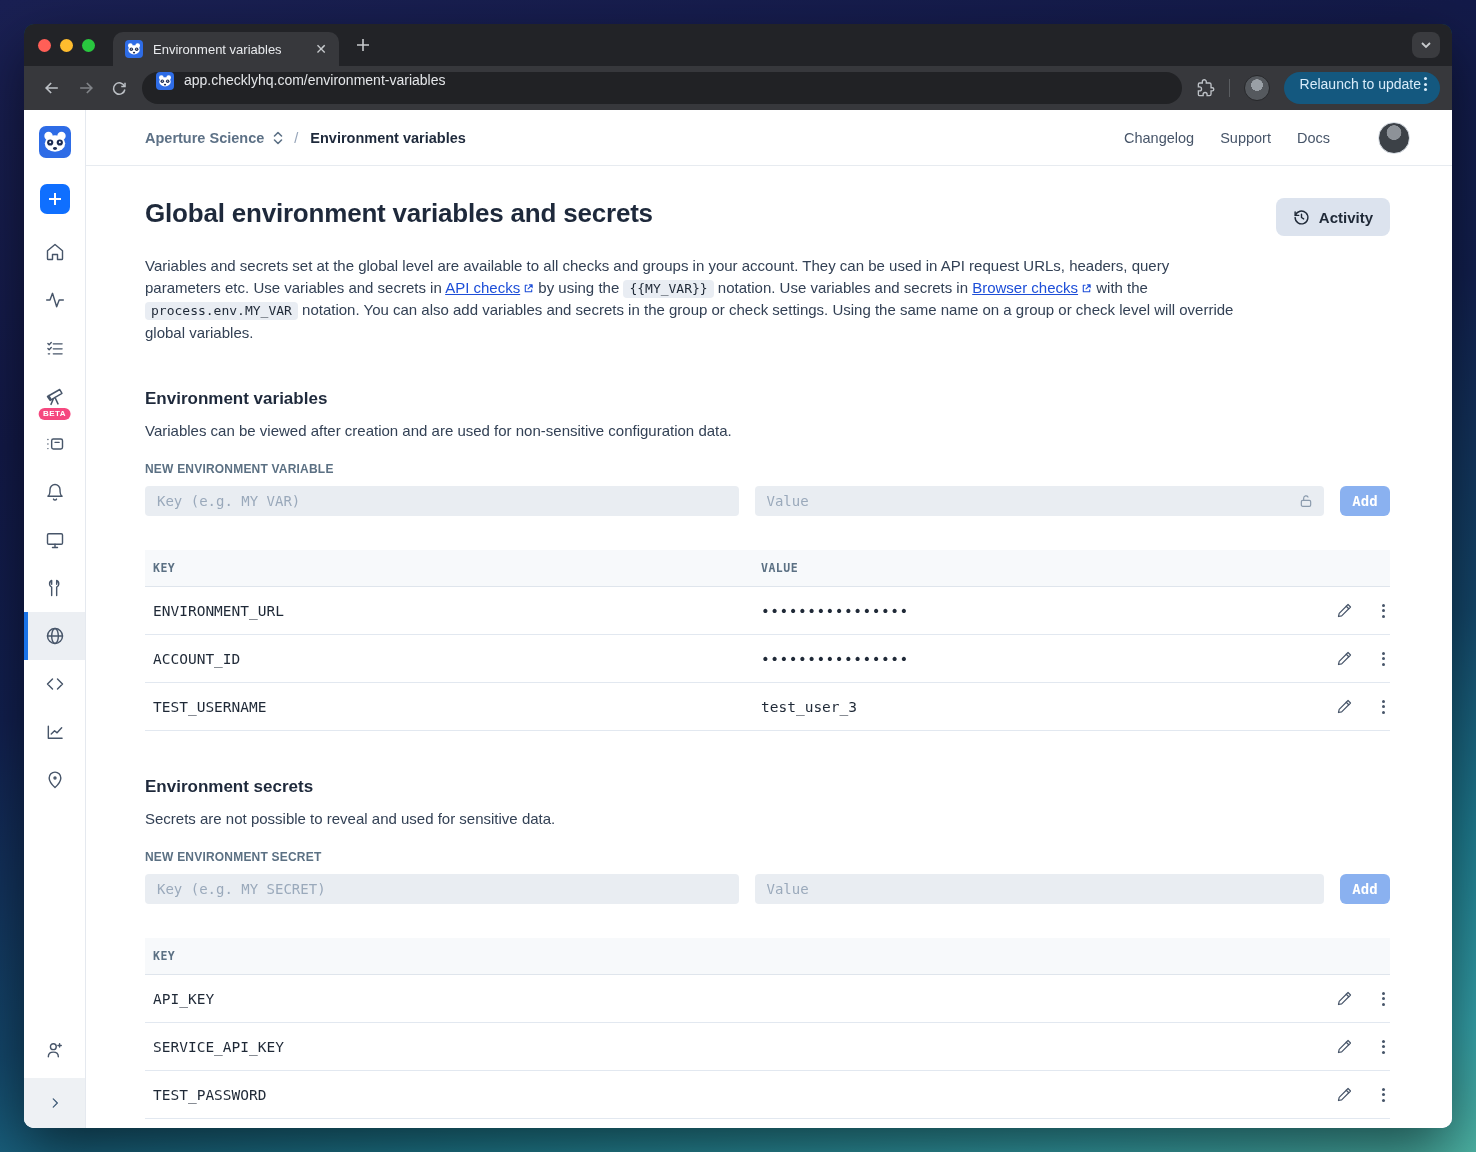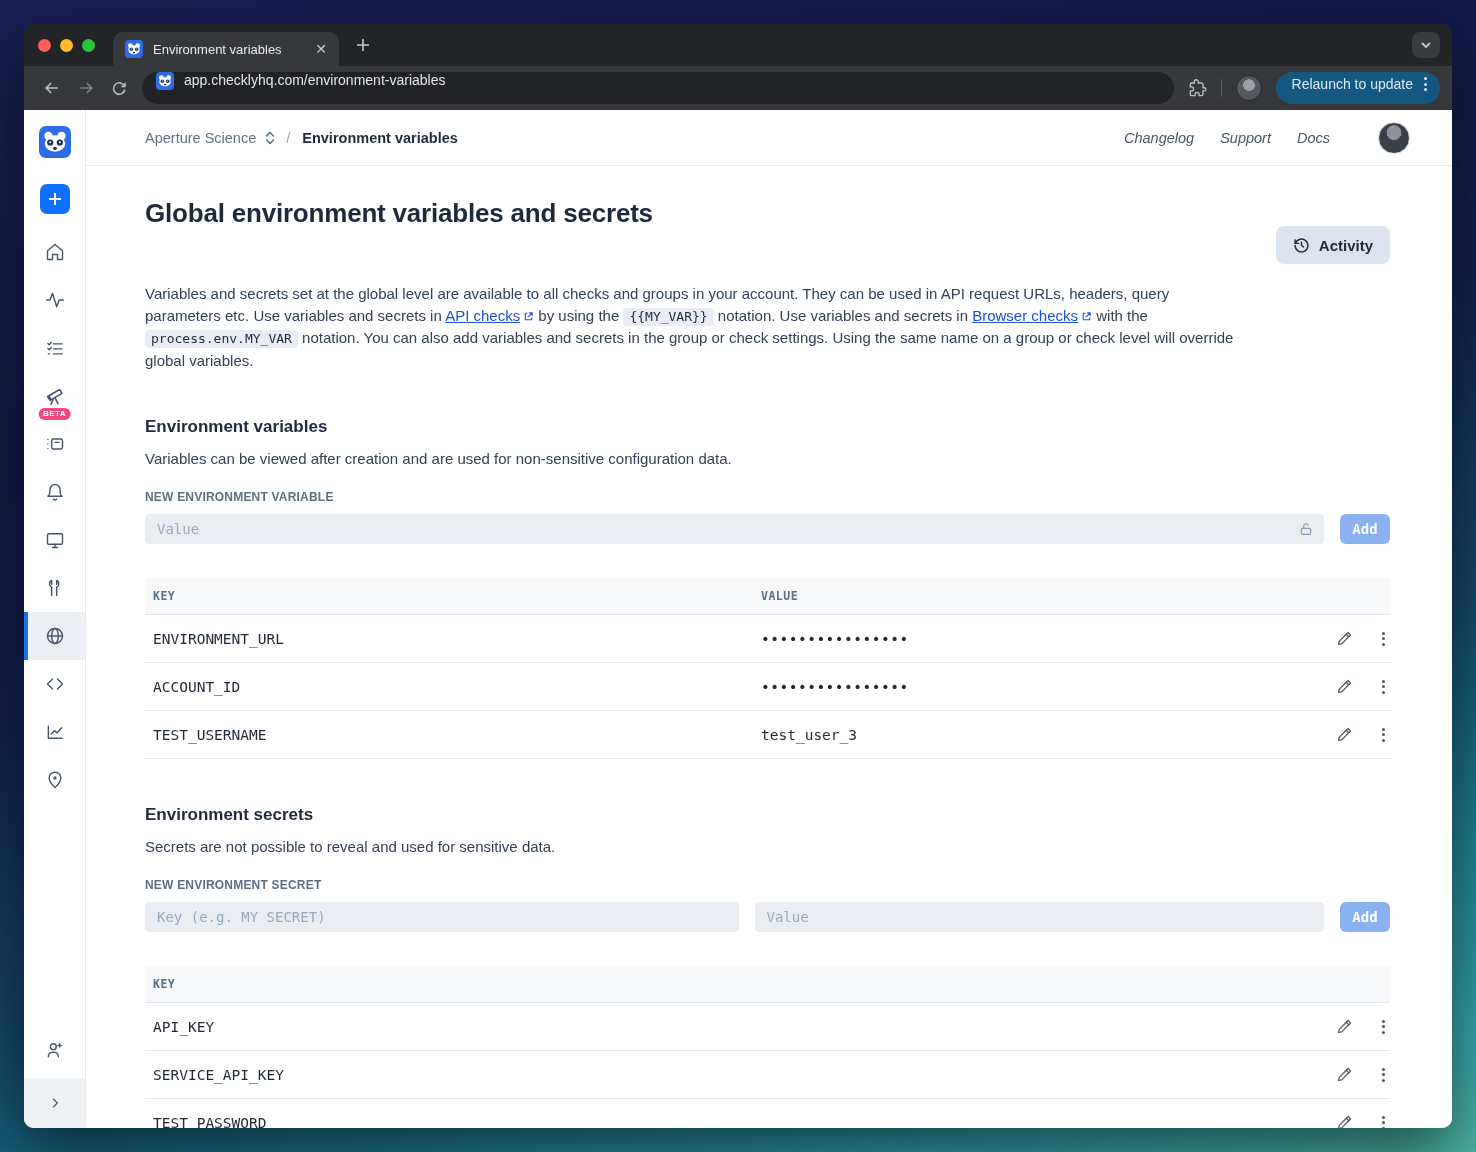--- a/index.html
+++ b/index.html
@@ -36,21 +36,21 @@
   .toolbar { height:44px; background:#37383c; display:flex; align-items:center; padding:0 12px 0 18px; gap:14px; flex:0 0 auto; }
   .navic { color:#bdc1c6; display:flex; }
   .urlbar {
     flex:1; height:32px; background:#212225; border-radius:16px; display:flex; align-items:flex-start;
     gap:10px; padding:0 14px; color:#e4e6e9; font-size:14px;
   }
   .fav { width:18px; height:18px; flex:0 0 auto; }
   .divider-v { width:1px; height:18px; background:#5a5d61; }
   .avatar-sm { width:26px; height:26px; border-radius:50%; background:radial-gradient(circle at 50% 38%, #9aa0a6 0 30%, #55595e 31% 100%); border:1px solid #27282b; }
   .relaunch {
-    background:#14587f; border-radius:16px; height:32px; display:flex; align-items:center; gap:8px;
+    background:#14587f; border-radius:16px; height:32px; display:flex; align-items:center; gap:0;
     padding:0 10px 8px 16px; color:#d9ecfa; font-size:14px; font-weight:500; white-space:nowrap;
   }
   .kebab-dots { display:flex; flex-direction:column; gap:2.5px; padding:0 3px; }
   .kebab-dots i { width:3px; height:3px; border-radius:50%; background:currentColor; display:block; }
 
   
   .app { flex:1; display:flex; min-height:0; background:#fff; }
 
   
   .sidebar { width:62px; flex:0 0 auto; border-right:1px solid #e5e9ef; display:flex; flex-direction:column; align-items:center; background:#fff; }
@@ -67,38 +67,37 @@
   }
   .sb-spacer { flex:1; }
   .collapse-bar { width:100%; height:50px; background:#eef1f4; display:flex; align-items:center; justify-content:center; color:#3d5a76; }
 
   
   .rightcol { flex:1; display:flex; flex-direction:column; min-width:0; }
   .appheader {
     height:56px; flex:0 0 auto; border-bottom:1px solid #e7ebf0; display:flex; align-items:center;
     padding:0 42px 0 59px; background:#fff;
   }
-  .crumb-account { color:#5d7186; font-size:14.5px; font-weight:400; }
+  .crumb-account { color:#5d7186; font-size:14.5px; font-weight:700; }
   .crumb-caret { color:#5d7186; margin:0 10px 0 8px; display:flex; }
   .crumb-sep { color:#94a3b8; font-size:14.5px; margin-right:12px; }
   .crumb-page { color:#1e293b; font-size:14.5px; font-weight:600; }
-  .header-links { margin-left:auto; display:flex; align-items:center; gap:26px;font-style:italic; }
+  .header-links { margin-left:auto; display:flex; align-items:center; gap:26px; }
   .hlink { color:#475569; font-size:14.5px; }
   .avatar-lg { width:32px; height:32px; border-radius:50%; margin-left:22px;
     background:radial-gradient(circle at 50% 32%, #8d9298 0 28%, #3c4147 30% 100%); border:1px solid #d7dde4; }
 
   
   .main { flex:1; overflow:hidden; padding:32px 62px 0 59px; background:#fff; }
   .title-row { display:flex; align-items:flex-start; justify-content:space-between; }
   h1 { font-size:26px; font-weight:700; color:#1e293b; letter-spacing:-.2px; }
   .activity-btn {
     background:#dce3ee; border:none; border-radius:8px; height:38px; padding:0 17px;
     display:flex; align-items:center; gap:9px; color:#1f2937; font-size:15px; font-weight:600; cursor:pointer;
     font-family:"Liberation Sans", sans-serif;
-    margin-top:28px;
   }
   .intro { margin-top:19px; max-width:1100px; font-size:15px; line-height:21.5px; color:#334155; }
   .intro a { color:#1d4ed8; text-decoration:underline; }
   .extlink { display:inline-block; vertical-align:-1px; margin-left:3px; color:#1d4ed8; }
   .codechip {
     font-family:"DejaVu Sans Mono", monospace; font-size:13px; background:#e9edf3; color:#1f2937;
     border-radius:4px; padding:1px 6px 2px; white-space:nowrap;
   }
   .section-h { margin-top:46px; font-size:17px; font-weight:700; color:#1e293b; }
   .section-d { margin-top:13px; font-size:15px; color:#334155; }
@@ -348,20 +347,21 @@
         <p class="intro"><span>Variables and secrets set at the global level are available to all checks and groups in your account. They can be used in API request URLs, headers, query parameters etc. Use variables and secrets in </span><a href="#"><span>API checks</span></a><span class="extlink"><svg width="11" height="11" viewBox="0 0 24 24" stroke="currentColor" stroke-width="2.4" fill="none" stroke-linecap="round" stroke-linejoin="round">
                 <path d="M14 4h6v6M20 4l-9 9M9 5H5v14h14v-4"></path>
               </svg></span><span> by using the </span><span class="codechip">{{MY_VAR}}</span><span> notation. Use variables and secrets in </span><a href="#"><span>Browser checks</span></a><span class="extlink"><svg width="11" height="11" viewBox="0 0 24 24" stroke="currentColor" stroke-width="2.4" fill="none" stroke-linecap="round" stroke-linejoin="round">
                 <path d="M14 4h6v6M20 4l-9 9M9 5H5v14h14v-4"></path>
               </svg></span><span> with the </span><span class="codechip">process.env.MY_VAR</span><span> notation. You can also add variables and secrets in the group or check settings. Using the same name on a group or check level will override global variables.</span></p>
 
         <h2 class="section-h">Environment variables</h2>
         <p class="section-d">Variables can be viewed after creation and are used for non-sensitive configuration data.</p>
         <div class="form-label">NEW ENVIRONMENT VARIABLE</div>
         <div class="form-row">
+          <input class="tinput" placeholder="Key (e.g. MY_VAR)" style="">
           <span class="value-wrap">
             <input class="tinput" placeholder="Value" style="">
             <span class="lockic">
               <svg width="16" height="16" viewBox="0 0 24 24" stroke="currentColor" stroke-width="1.8" fill="none" stroke-linecap="round" stroke-linejoin="round">
                   <rect x="5" y="11" width="14" height="9" rx="2"></rect>
                   <path d="M8.5 11V7.5A3.5 3.5 0 0 1 15 6"></path>
                 </svg>
             </span>
           </span>
           <button class="addbtn">Add</button>

